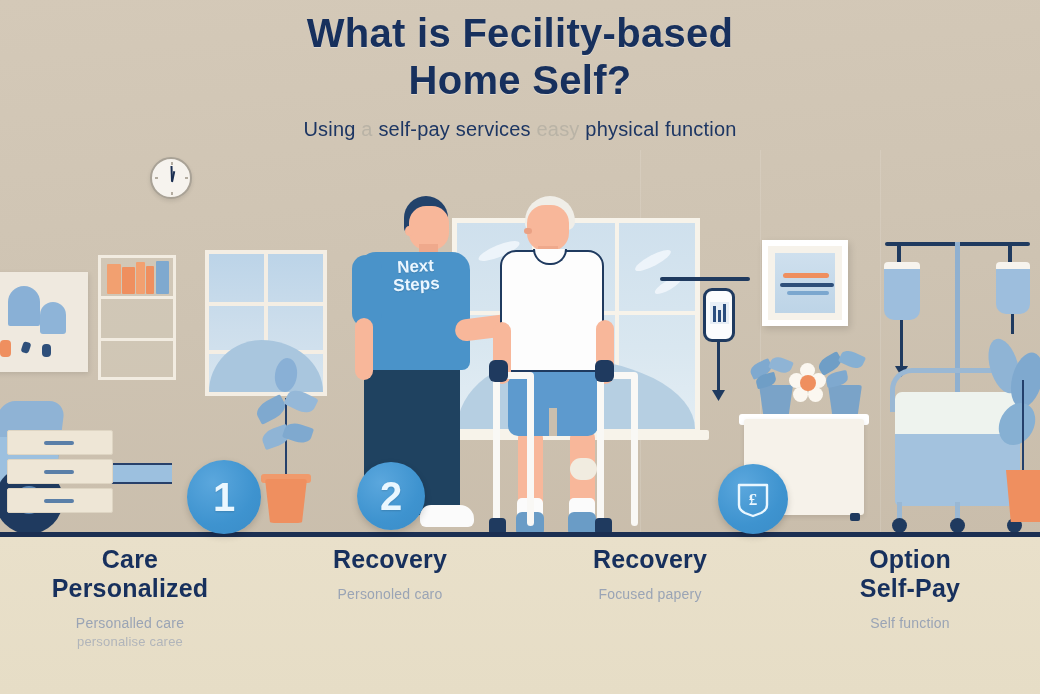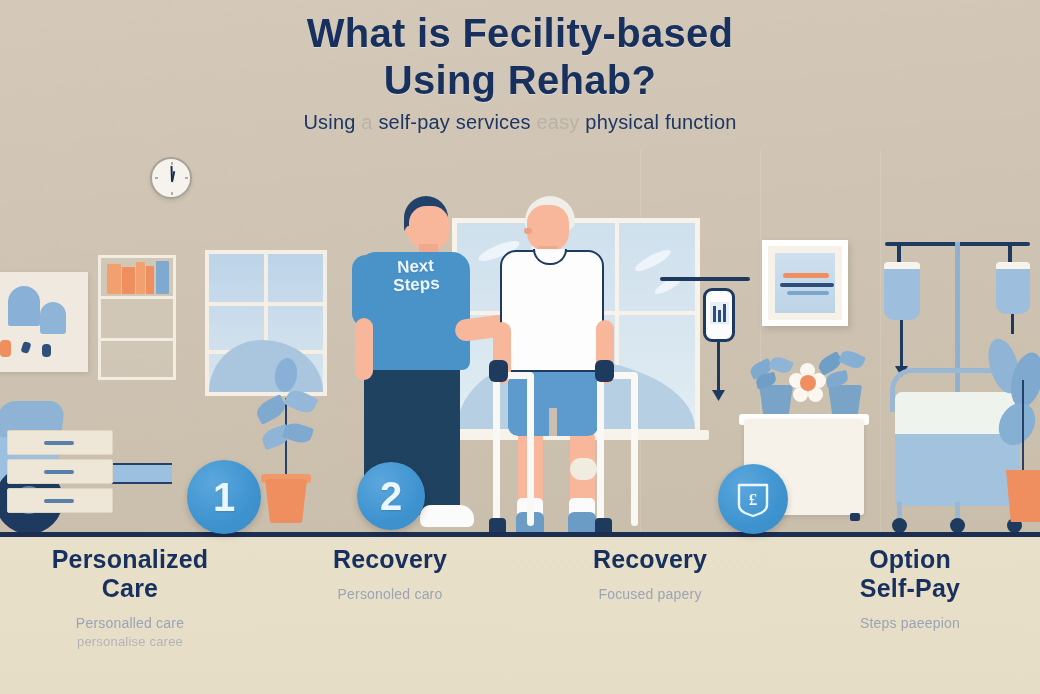--- a/index.html
+++ b/index.html
@@ -21,21 +21,21 @@
   .lower-panel { position:absolute; left:0; top:537px; width:1040px; height:157px;
                  background:linear-gradient(180deg,#e9e0ca 0%, #e6ddc6 100%); }
 
   
   .headline { position:absolute; left:0; top:10px; width:1040px; text-align:center;
               z-index:40; }
   .title-l1, .title-l2 {
       font-size:40px; font-weight:bold; color:#17305d; letter-spacing:0.3px;
       line-height:1.18; text-shadow:0 1px 0 rgba(255,255,255,.35);
   }
-  .subtitle { margin-top:7px; font-size:20px; color:#1d3663; font-weight:500;
+  .subtitle { margin-top:14px; font-size:20px; color:#1d3663; font-weight:500;
               letter-spacing:.2px; }
   .sub-faint { color:#b9b3a6; font-weight:500; }
 
   
   .clock { position:absolute; left:150px; top:157px; width:42px; height:42px;
            border-radius:50%; background:#f6f3ee; border:2px solid #a9a296;
            box-shadow:0 2px 4px rgba(0,0,0,.10); }
   .clock .hand-h { position:absolute; left:19px; top:12px; width:2px; height:11px;
                    background:#1b2f52; transform-origin:bottom center; transform:rotate(12deg); }
   .clock .hand-m { position:absolute; left:19px; top:7px; width:2px; height:15px;
@@ -458,36 +458,36 @@
 
   <div class="circle" style="left:718px; top:464px; width:70px; height:70px;">
     <svg class="badge-svg" width="40" height="40" viewBox="0 0 40 40">
       <path d="M6 6 H34 V26 Q34 31 28 34 L20 37 L12 34 Q6 31 6 26 Z" fill="none" stroke="#eaf7ff" stroke-width="2.4" stroke-linejoin="round"></path>
       <text x="20" y="26" text-anchor="middle" font-size="17" font-weight="bold" fill="#eaf7ff" font-family="Liberation Serif, serif">£</text>
     </svg>
   </div>
 
   <div class="headline">
     <div class="title-l1">What is Fecility-based</div>
-    <div class="title-l2">Using Rehab?</div>
+    <div class="title-l2">Home Self?</div>
     <div class="subtitle">
       <span>Using</span>
       <span class="sub-faint">a</span>
       <span>self-pay services</span>
       <span class="sub-faint">easy</span>
       <span>physical function</span>
     </div>
   </div>
 
   <div class="labels">
 
     <div class="label-col">
       <div class="lbl-title">
+        <div>Care</div>
         <div>Personalized</div>
-        <div>Care</div>
       </div>
       <div class="lbl-sub1">Personalled care</div>
       <div class="lbl-sub2">personalise caree</div>
     </div>
 
     <div class="label-col">
       <div class="lbl-title">
         <div>Recovery</div>
       </div>
       <div class="lbl-sub1">Personoled caro</div>
@@ -498,19 +498,19 @@
         <div>Recovery</div>
       </div>
       <div class="lbl-sub1">Focused papery</div>
     </div>
 
     <div class="label-col">
       <div class="lbl-title">
         <div>Option</div>
         <div>Self-Pay</div>
       </div>
-      <div class="lbl-sub1">Steps paeepion</div>
+      <div class="lbl-sub1">Self function</div>
       <div class="lbl-sub2"></div>
     </div>
 
   </div>
 
 </div>
 
 </body></html>

